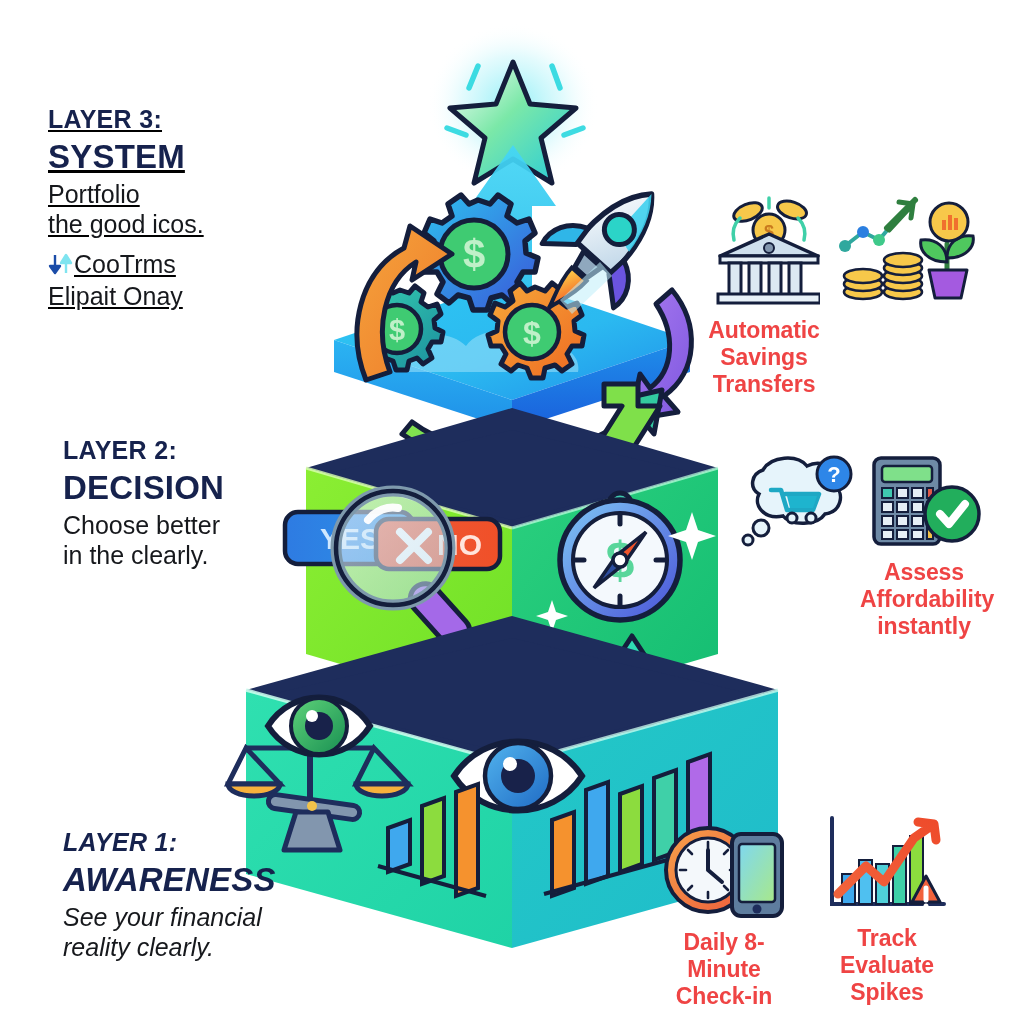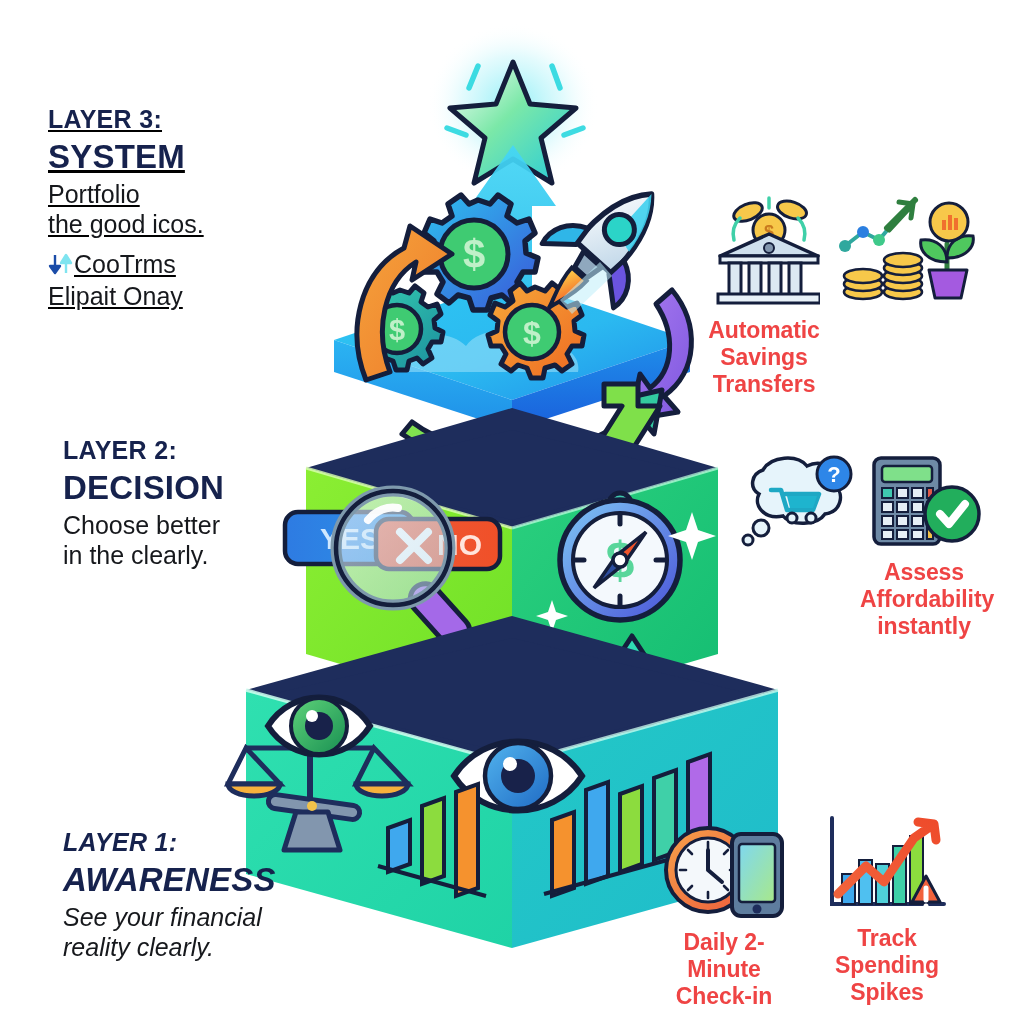--- a/index.html
+++ b/index.html
@@ -520,35 +520,35 @@
             <line x1="64" y1="66" x2="68" y2="70"></line>
           <line x1="68" y1="30" x2="64" y2="34"></line>
             <line x1="32" y1="66" x2="28" y2="70"></line>
         </g>
         <path d="M48 50 L48 30 M48 50 L62 62" stroke="#141E3C" stroke-width="4" stroke-linecap="round"></path>
         <rect x="72" y="14" width="50" height="82" rx="9" fill="#5E7D9E" stroke="#141E3C" stroke-width="4"></rect>
         <rect x="79" y="24" width="36" height="58" rx="3" fill="url(#gPhone)" stroke="#141E3C" stroke-width="2.5"></rect>
         <circle cx="97" cy="89" r="4.5" fill="#1E2D5C"></circle>
       </svg>
     </span>
-    <span class="cap">Daily 2-Minute Check-in</span>
+    <span class="cap">Daily 8-Minute Check-in</span>
   </div>
 
   <div class="icon-card" id="ic-spikes">
     <span class="glyph">
       <svg width="130" height="104" viewBox="0 0 130 104">
         <path d="M10 6 L10 92 L122 92" fill="none" stroke="#1E2D5C" stroke-width="4" stroke-linecap="round"></path>
         <g stroke="#141E3C" stroke-width="2">
           <rect x="20" y="62" width="13" height="30" fill="#3FA8EE"></rect>
           <rect x="37" y="48" width="13" height="44" fill="#4FC0F0"></rect>
           <rect x="54" y="52" width="13" height="40" fill="#4FD0D8"></rect>
           <rect x="71" y="34" width="13" height="58" fill="#3FD0A8"></rect>
           <rect x="88" y="24" width="13" height="68" fill="#8CDC3E"></rect>
         </g>
         <path d="M16 82 L44 54 L62 70 L92 26 L112 12 L96 10 M112 12 L114 28" fill="none" stroke="url(#gSpikeArrow)" stroke-width="9" stroke-linecap="round" stroke-linejoin="round"></path>
         <path d="M90 46 L118 46 L104 20 Z" fill="#F2623C" stroke="#141E3C" stroke-width="3" stroke-linejoin="round" transform="translate(0,44)"></path>
         <path d="M104 76 L104 88 M104 94 L104 96" stroke="#ffffff" stroke-width="5" stroke-linecap="round"></path>
       </svg>
     </span>
-    <span class="cap">Track Spending Spikes</span>
+    <span class="cap">Track Evaluate Spikes</span>
   </div>
 
 </div>
 
 </body></html>

